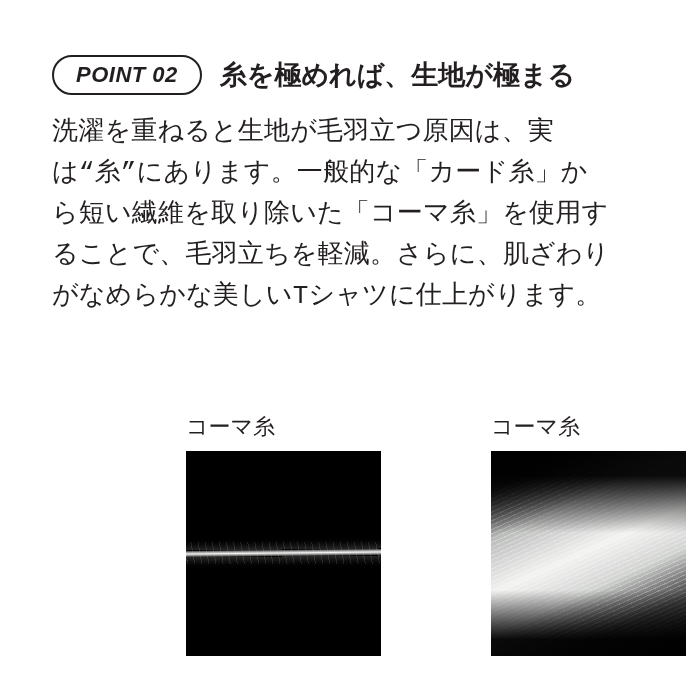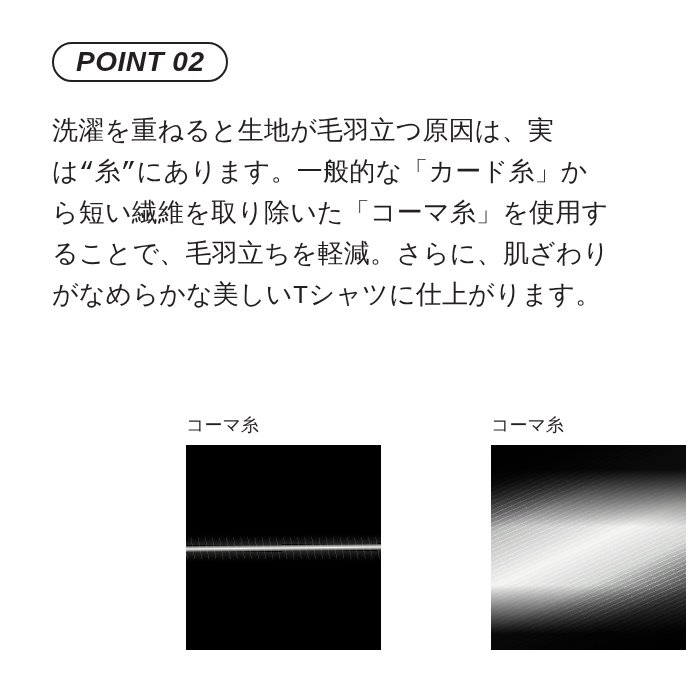--- a/index.html
+++ b/index.html
@@ -40,21 +40,21 @@
     border-radius: 22px;
     height: 40px;
     padding: 0 22px;
     box-sizing: border-box;
   }
 
   .point-badge .badge-text {
     font-family: "Liberation Sans", sans-serif;
     font-weight: bold;
     font-style: italic;
-    font-size: 28px;
+    font-size: 22px;
     letter-spacing: 0.5px;
     line-height: 1;
     color: #231f20;
     white-space: nowrap;
   }
 
   .headline {
     font-family: "DejaVu Sans", sans-serif;
     font-weight: bold;
     font-size: 27px;
@@ -88,21 +88,21 @@
     display: flex;
     gap: 30px;
   }
 
   .figure {
     width: 195px;
   }
 
   .figure-caption {
     font-family: "DejaVu Sans", sans-serif;
-    font-size: 18px;
+    font-size: 22px;
     line-height: 1.4;
     color: #231f20;
     margin-bottom: 8px;
   }
 
   .figure-image {
     width: 195px;
     height: 205px;
     background: #000000;
     position: relative;
@@ -191,20 +191,21 @@
 </style>
 </head>
 <body>
 
 <div class="page">
 
   <div class="header">
     <div class="point-badge">
       <span class="badge-text">POINT 02</span>
     </div>
+    <h1 class="headline">糸を極めれば、生地が極まる</h1>
   </div>
 
   <div class="body-copy">
     <p>洗濯を重ねると生地が毛羽立つ原因は、実は“糸”にあります。一般的な「カード糸」から短い繊維を取り除いた「コーマ糸」を使用することで、毛羽立ちを軽減。さらに、肌ざわりがなめらかな美しいTシャツに仕上がります。</p>
   </div>
 
   <div class="figures">
 
     <figure class="figure">
       <figcaption class="figure-caption">コーマ糸</figcaption>

